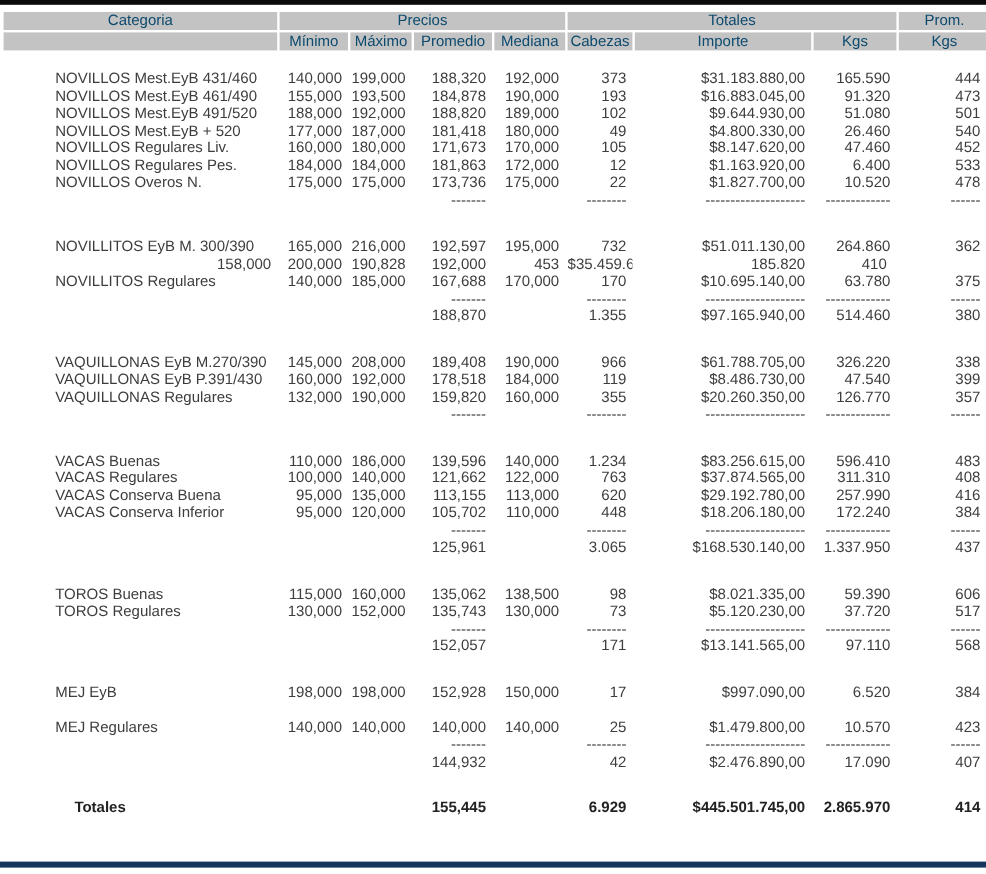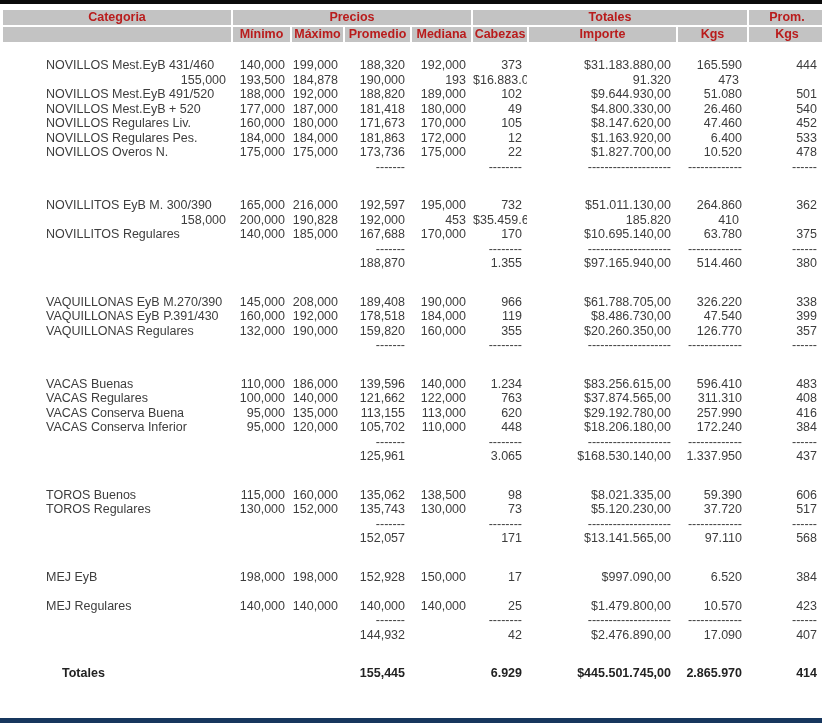--- a/index.html
+++ b/index.html
@@ -21,22 +21,22 @@
   .report { position: absolute; top: 10px; left: 3px; width: 819px; }
   .row {
     display: grid;
     grid-template-columns: 228px 57px 51px 65px 59px 54px 147px 69px 76px;
     column-gap: 2px;
     line-height: 14.5px;
   }
   .hdr-row { line-height: 15px; height: 15px; margin-bottom: 2px; }
   .hdr-row .hcell {
     background: #c3c3c3;
-    color: #b91c1c;
-    font-weight: bold;
+    color: #0c4a6e;
+    font-weight: normal;
     font-size: 12.5px;
     text-align: center;
     overflow: hidden;
     white-space: nowrap;
   }
   .span-precios { grid-column: 2 / 6; }
   .span-totales { grid-column: 6 / 9; }
   .span-prom { grid-column: 9; }
   .cell { white-space: nowrap; overflow: hidden; }
   .c-cat { text-align: left; padding-left: 2px; margin-left: 41px; }
@@ -82,20 +82,21 @@
           <div class="cell c-num">140,000</div>
           <div class="cell c-num">199,000</div>
           <div class="cell c-num">188,320</div>
           <div class="cell c-num">192,000</div>
           <div class="cell c-num">373</div>
           <div class="cell c-num">$31.183.880,00</div>
           <div class="cell c-num">165.590</div>
           <div class="cell c-promkgs">444</div>
         </div>
         <div class="row data-row">
+          <div class="cell c-cat">NOVILLOS Mest.EyB 461/490</div>
           <div class="cell c-num">155,000</div>
           <div class="cell c-num">193,500</div>
           <div class="cell c-num">184,878</div>
           <div class="cell c-num">190,000</div>
           <div class="cell c-num">193</div>
           <div class="cell c-num">$16.883.045,00</div>
           <div class="cell c-num">91.320</div>
           <div class="cell c-promkgs">473</div>
         </div>
         <div class="row data-row">
@@ -330,21 +331,21 @@
           <div class="cell c-num">125,961</div>
           <div class="cell c-num"></div>
           <div class="cell c-num">3.065</div>
           <div class="cell c-num">$168.530.140,00</div>
           <div class="cell c-num">1.337.950</div>
           <div class="cell c-promkgs">437</div>
         </div>
       </div>
       <div class="section">
         <div class="row data-row">
-          <div class="cell c-cat">TOROS Buenos</div>
+          <div class="cell c-cat">TOROS Buenas</div>
           <div class="cell c-num">115,000</div>
           <div class="cell c-num">160,000</div>
           <div class="cell c-num">135,062</div>
           <div class="cell c-num">138,500</div>
           <div class="cell c-num">98</div>
           <div class="cell c-num">$8.021.335,00</div>
           <div class="cell c-num">59.390</div>
           <div class="cell c-promkgs">606</div>
         </div>
         <div class="row data-row">

